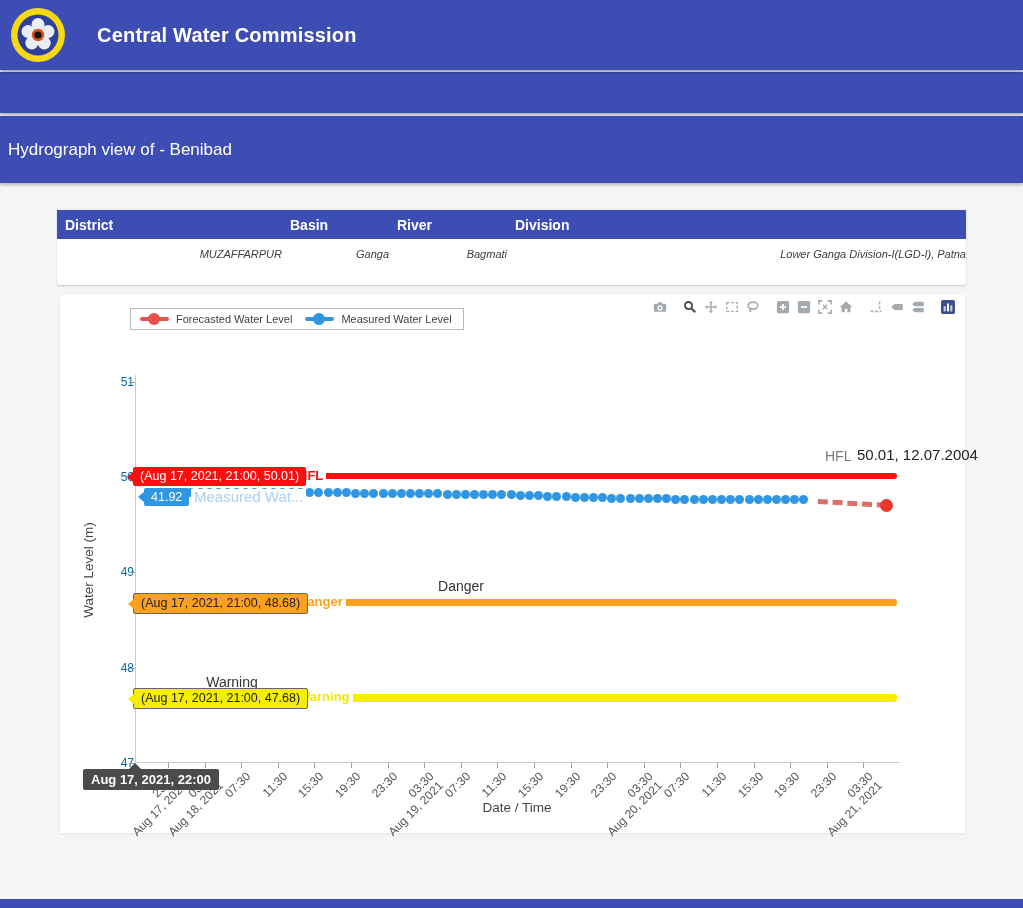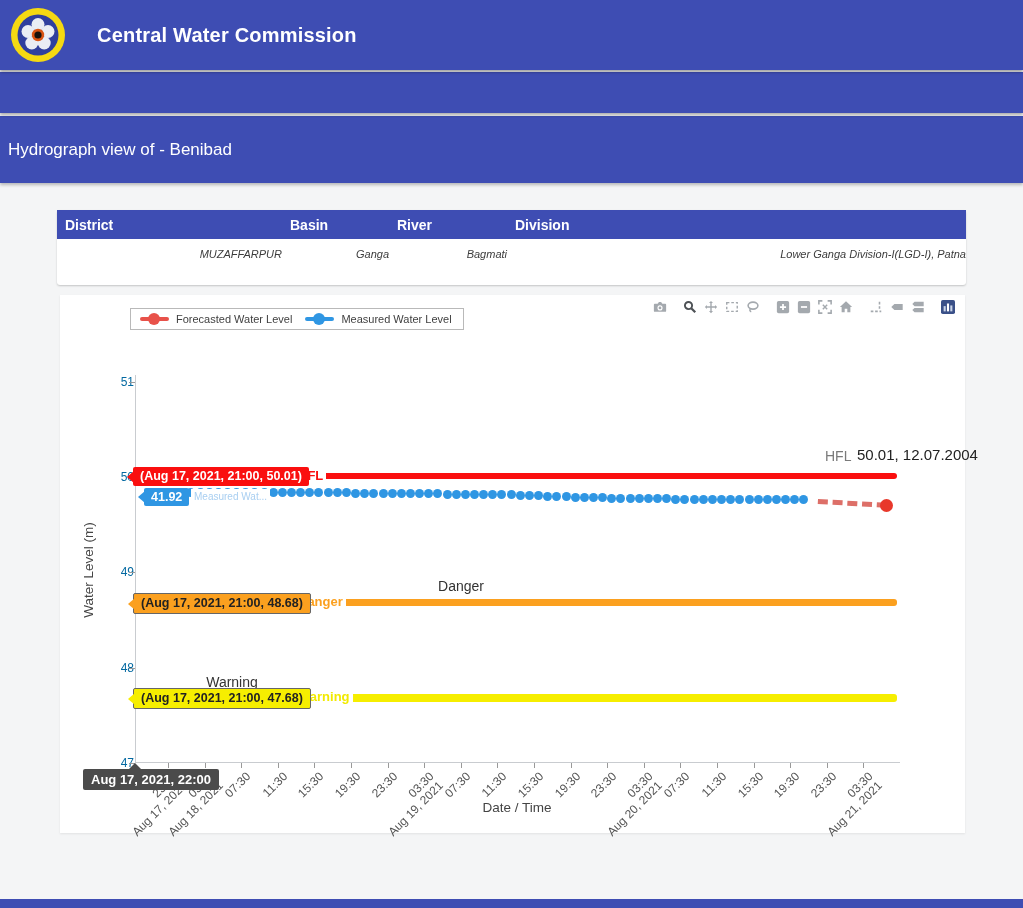--- a/index.html
+++ b/index.html
@@ -63,36 +63,36 @@
   .dot{position:absolute;width:9px;height:9px;border-radius:50%;z-index:2;}
   .fc-dash{position:absolute;border-top:5px dashed #dd6f68;transform-origin:0 0;z-index:2;}
   .fc-dot{position:absolute;width:13px;height:13px;border-radius:50%;z-index:2;}
   
   .ann{position:absolute;font-size:14px;color:#333;white-space:nowrap;z-index:3;}
   .ann-danger{left:401px;top:283px;transform:translateX(-50%);}
   .ann-warning{left:172px;top:379px;transform:translateX(-50%);}
   .ann-hfl-name{position:absolute;left:765px;top:153px;font-size:14px;color:#7a7a7a;z-index:3;}
   .ann-hfl-value{position:absolute;left:797px;top:151px;font-size:15px;color:#222;white-space:nowrap;z-index:3;}
   
-  .hoverbox{position:absolute;height:19px;line-height:19px;padding:0 7px;font-size:12.5px;font-weight:bold;
+  .hoverbox{position:absolute;height:19px;line-height:19px;padding:0 7px;font-size:12.5px;font-weight:normal;
       border-radius:2px;white-space:nowrap;z-index:6;}
   .hoverbox:before{content:"";position:absolute;left:-6px;top:50%;transform:translateY(-50%);
       border-top:6px solid transparent;border-bottom:6px solid transparent;border-right:7px solid #000;}
   .tip-red{left:73px;top:172px;background:#fa0f0f;color:#fff;}
   .tip-red:before{border-right-color:#fa0f0f;}
   .tip-blue{left:84px;top:193px;background:#2f96e3;color:#fff;height:18px;line-height:18px;}
   .tip-blue:before{border-right-color:#2f96e3;}
   .tip-orange{left:73px;top:298px;background:#fba01f;color:#222;border:1.5px solid #666;}
   .tip-orange:before{border-right-color:#fba01f;}
   .tip-yellow{left:73px;top:393px;background:#f6ee00;color:#222;border:1.5px solid #666;}
   .tip-yellow:before{border-right-color:#f6ee00;}
   .inline-label{position:absolute;background:#fff;padding:0 3px;font-size:13px;font-weight:bold;
       height:16px;line-height:16px;z-index:4;white-space:nowrap;}
   .lbl-red{left:235px;top:173px;color:#fa0f0f;}
-  .lbl-blue{left:131px;top:194px;color:#a9cff1;font-weight:normal;font-size:10px;}
+  .lbl-blue{left:131px;top:194px;color:#a9cff1;font-weight:normal;font-size:15px;}
   .lbl-orange{left:235px;top:299px;color:#fba01f;}
   .lbl-yellow{left:235px;top:394px;color:#f2ea00;}
   .xaxis-tip{position:absolute;left:23px;top:474px;height:21px;line-height:21px;background:#4b4b4b;
       color:#fff;font-size:13px;font-weight:bold;padding:0 8px;border-radius:2px;z-index:7;white-space:nowrap;}
   .xaxis-tip:before{content:"";position:absolute;left:46px;top:-6px;border-left:6px solid transparent;
       border-right:6px solid transparent;border-bottom:6px solid #4b4b4b;}
 </style>
 </head>
 <body>
 

